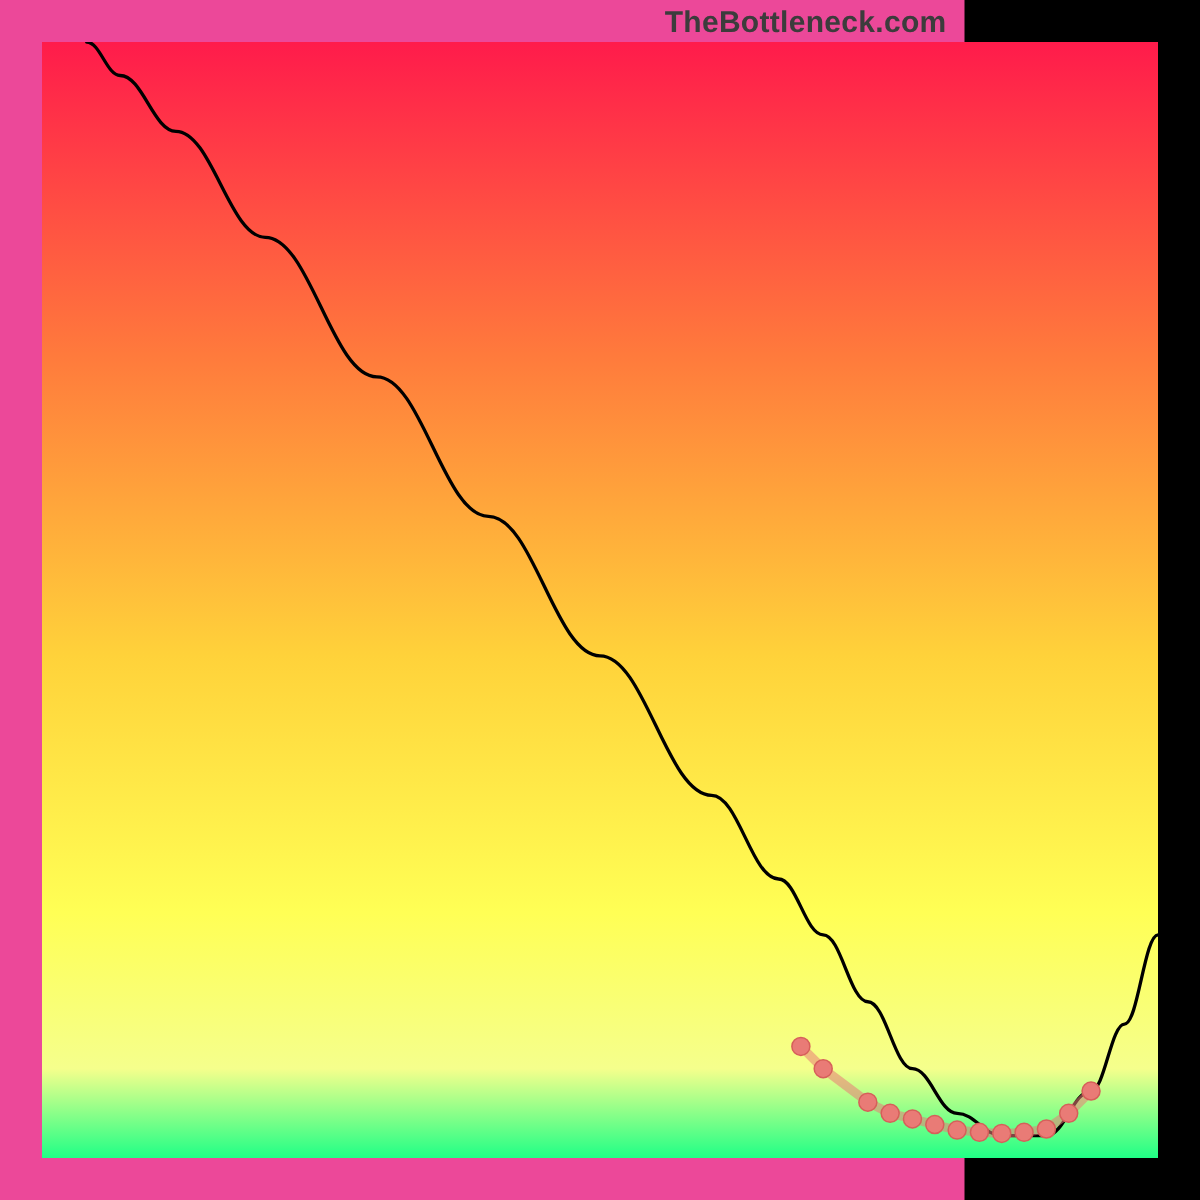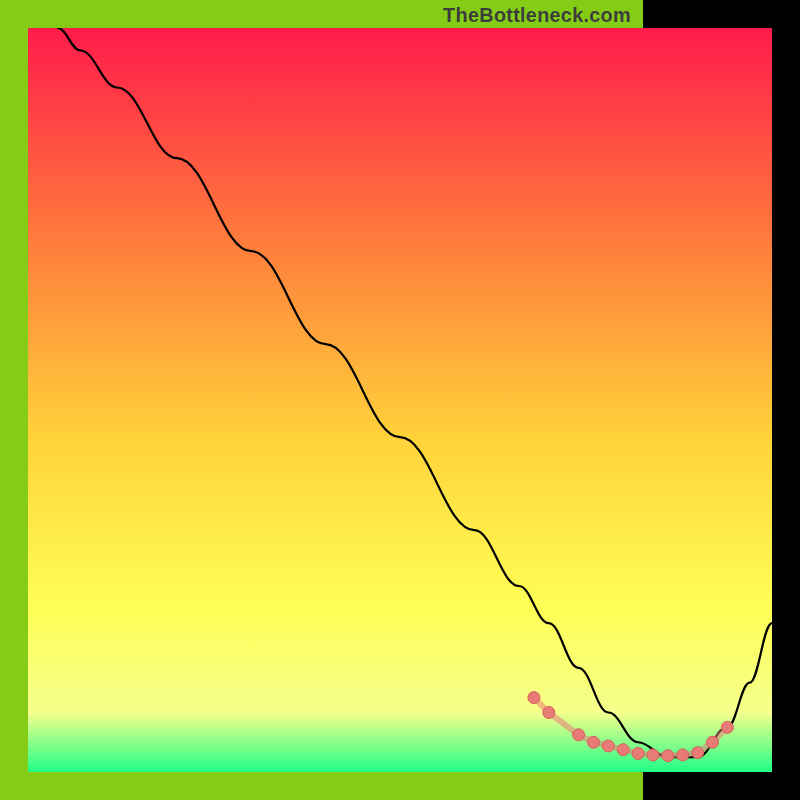--- a/index.html
+++ b/index.html
@@ -8,21 +8,21 @@
     width: 800px;
     height: 800px;
     background: #000;
     overflow: hidden;
     font-family: Arial, Helvetica, sans-serif;
   }
   .frame {
     position: relative;
     width: 643px;
     height: 800px;
-    background: #84cc16;
+    background: #ec4899;
   }
   .watermark {
     position: absolute;
     top: 4px;
     right: 12px;
     color: #3c3c3c;
     font-size: 20px;
     font-weight: 600;
     letter-spacing: 0.2px;
     z-index: 10;

